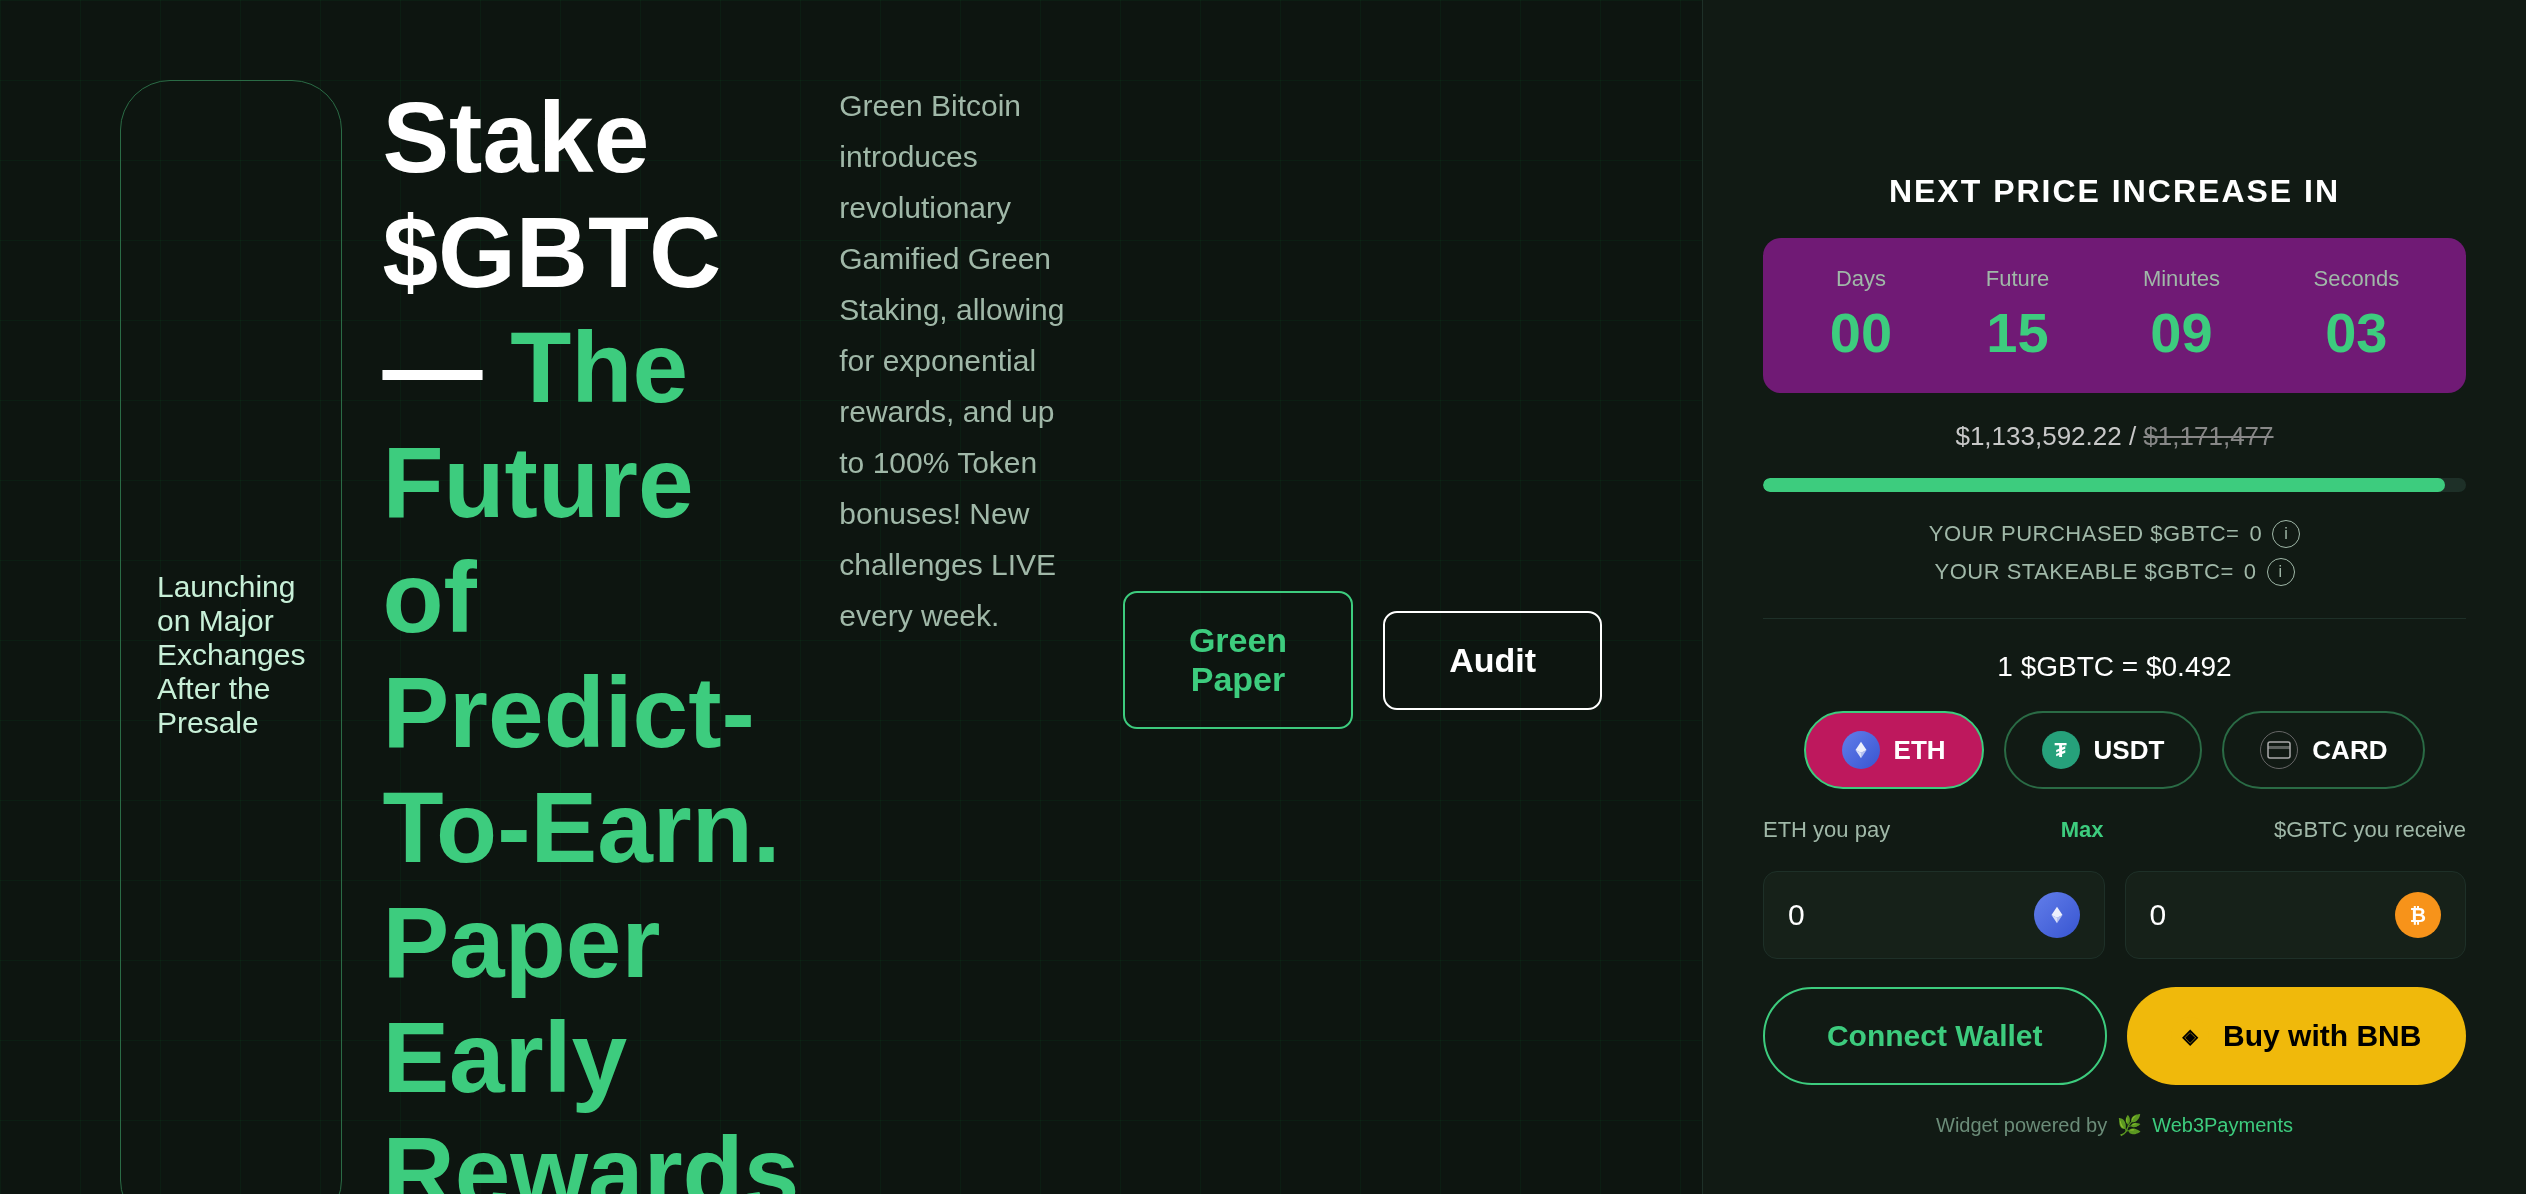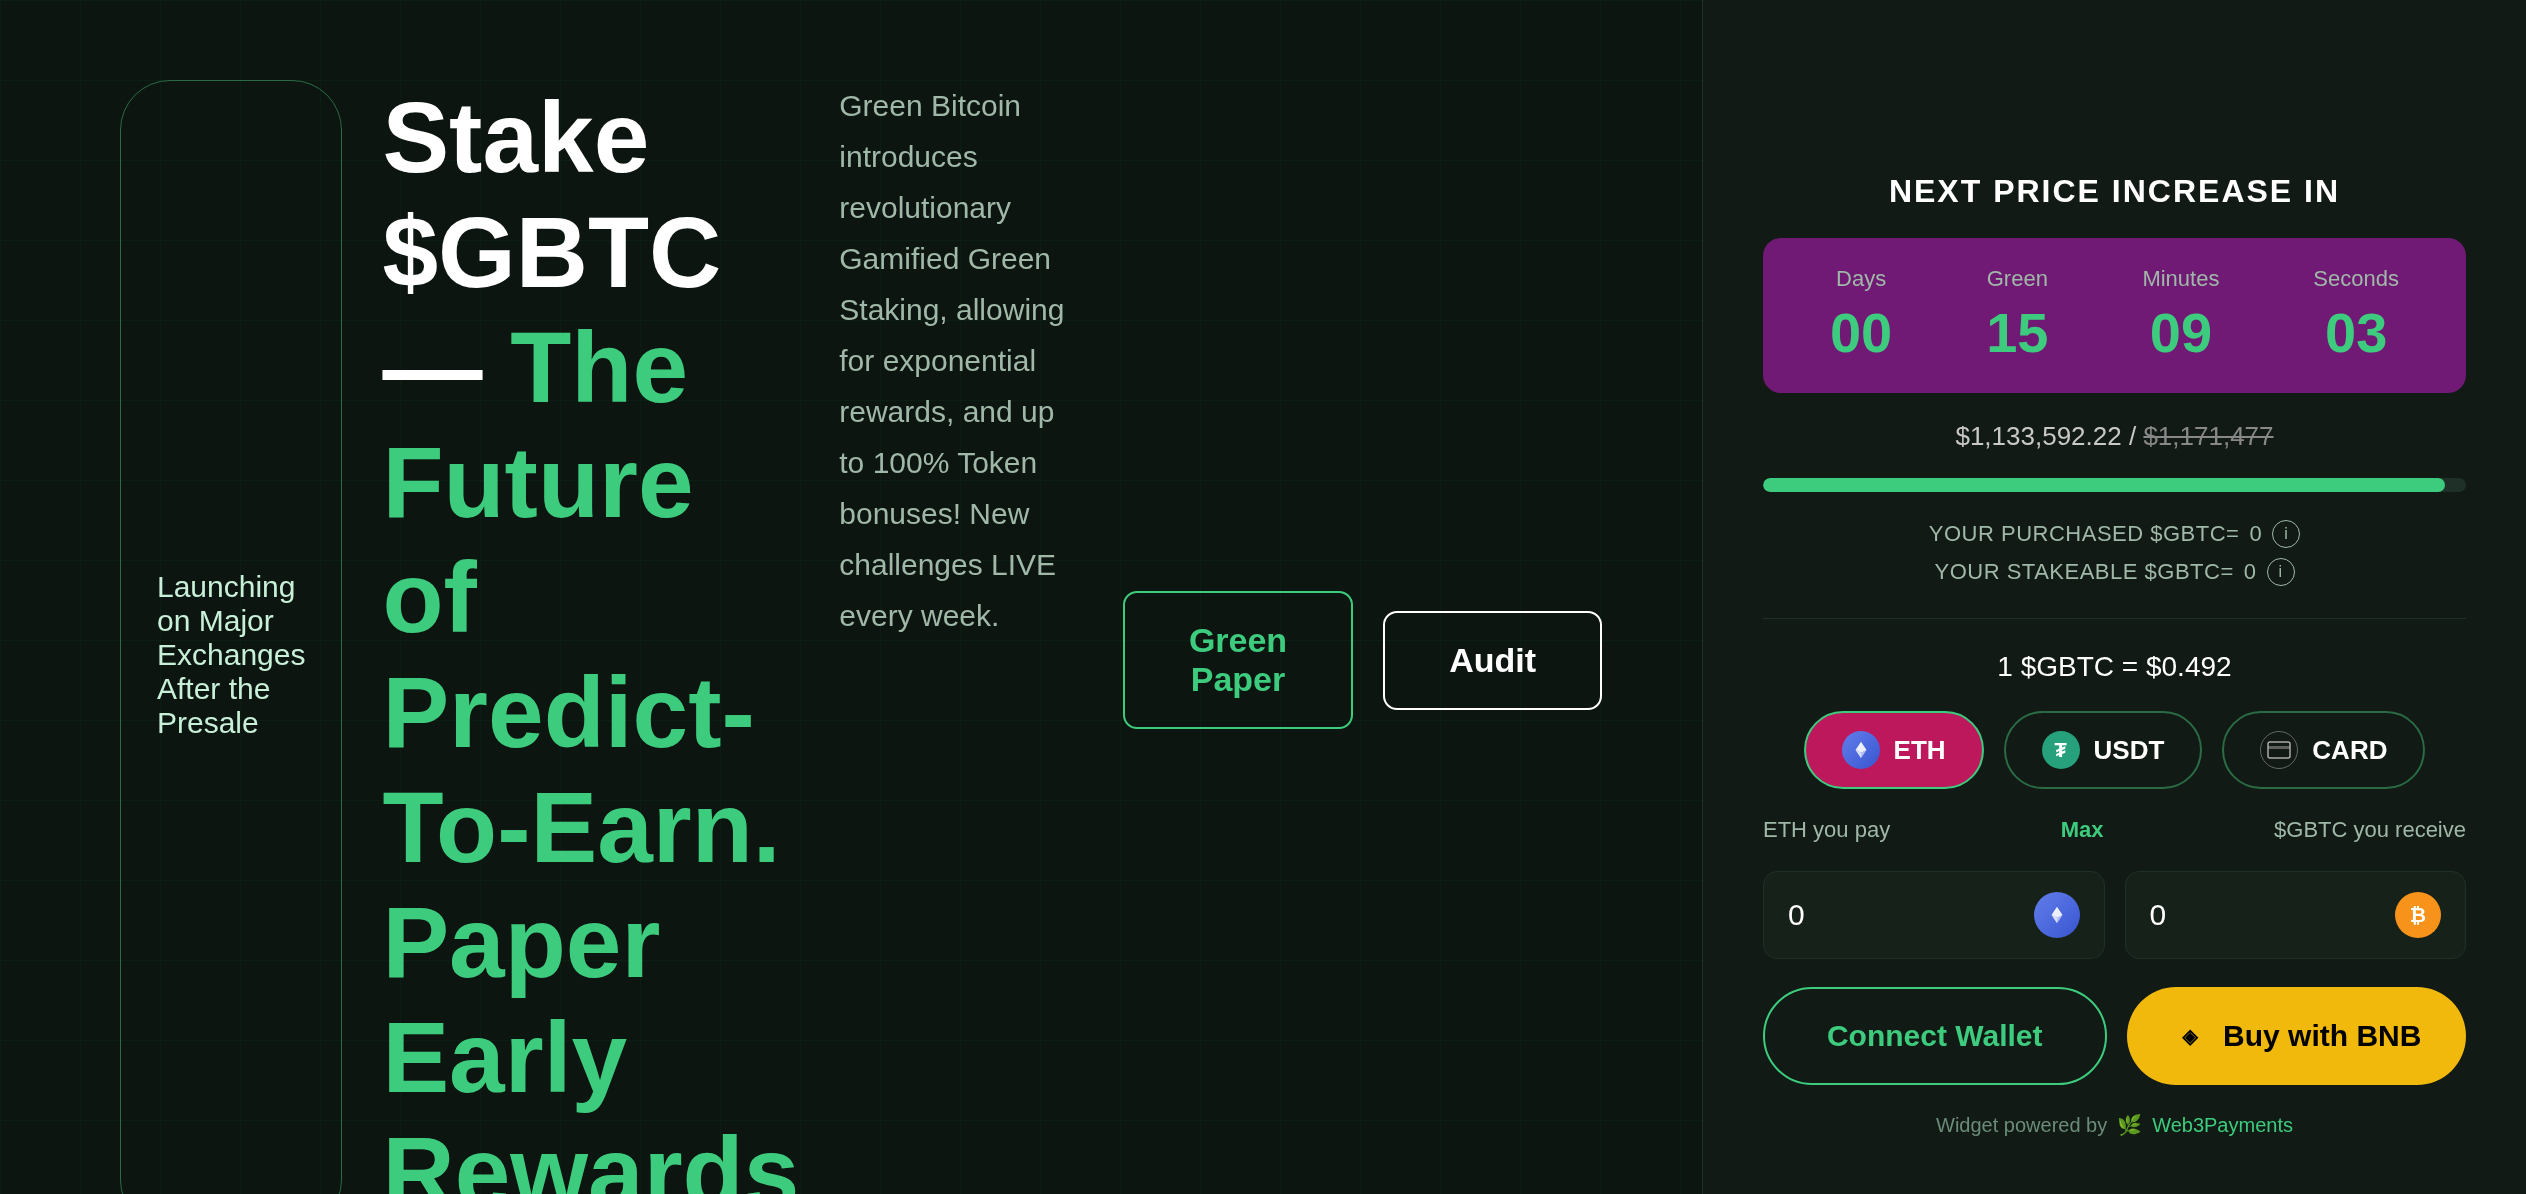--- a/index.html
+++ b/index.html
@@ -434,21 +434,21 @@
   <div class="right-section">
 
     <div class="widget-title">NEXT PRICE INCREASE IN</div>
 
     <div class="countdown-box">
       <div class="countdown-item">
         <span class="countdown-label">Days</span>
         <span class="countdown-value">00</span>
       </div>
       <div class="countdown-item">
-        <span class="countdown-label">Green</span>
+        <span class="countdown-label">Future</span>
         <span class="countdown-value">15</span>
       </div>
       <div class="countdown-item">
         <span class="countdown-label">Minutes</span>
         <span class="countdown-value">09</span>
       </div>
       <div class="countdown-item">
         <span class="countdown-label">Seconds</span>
         <span class="countdown-value">03</span>
       </div>

